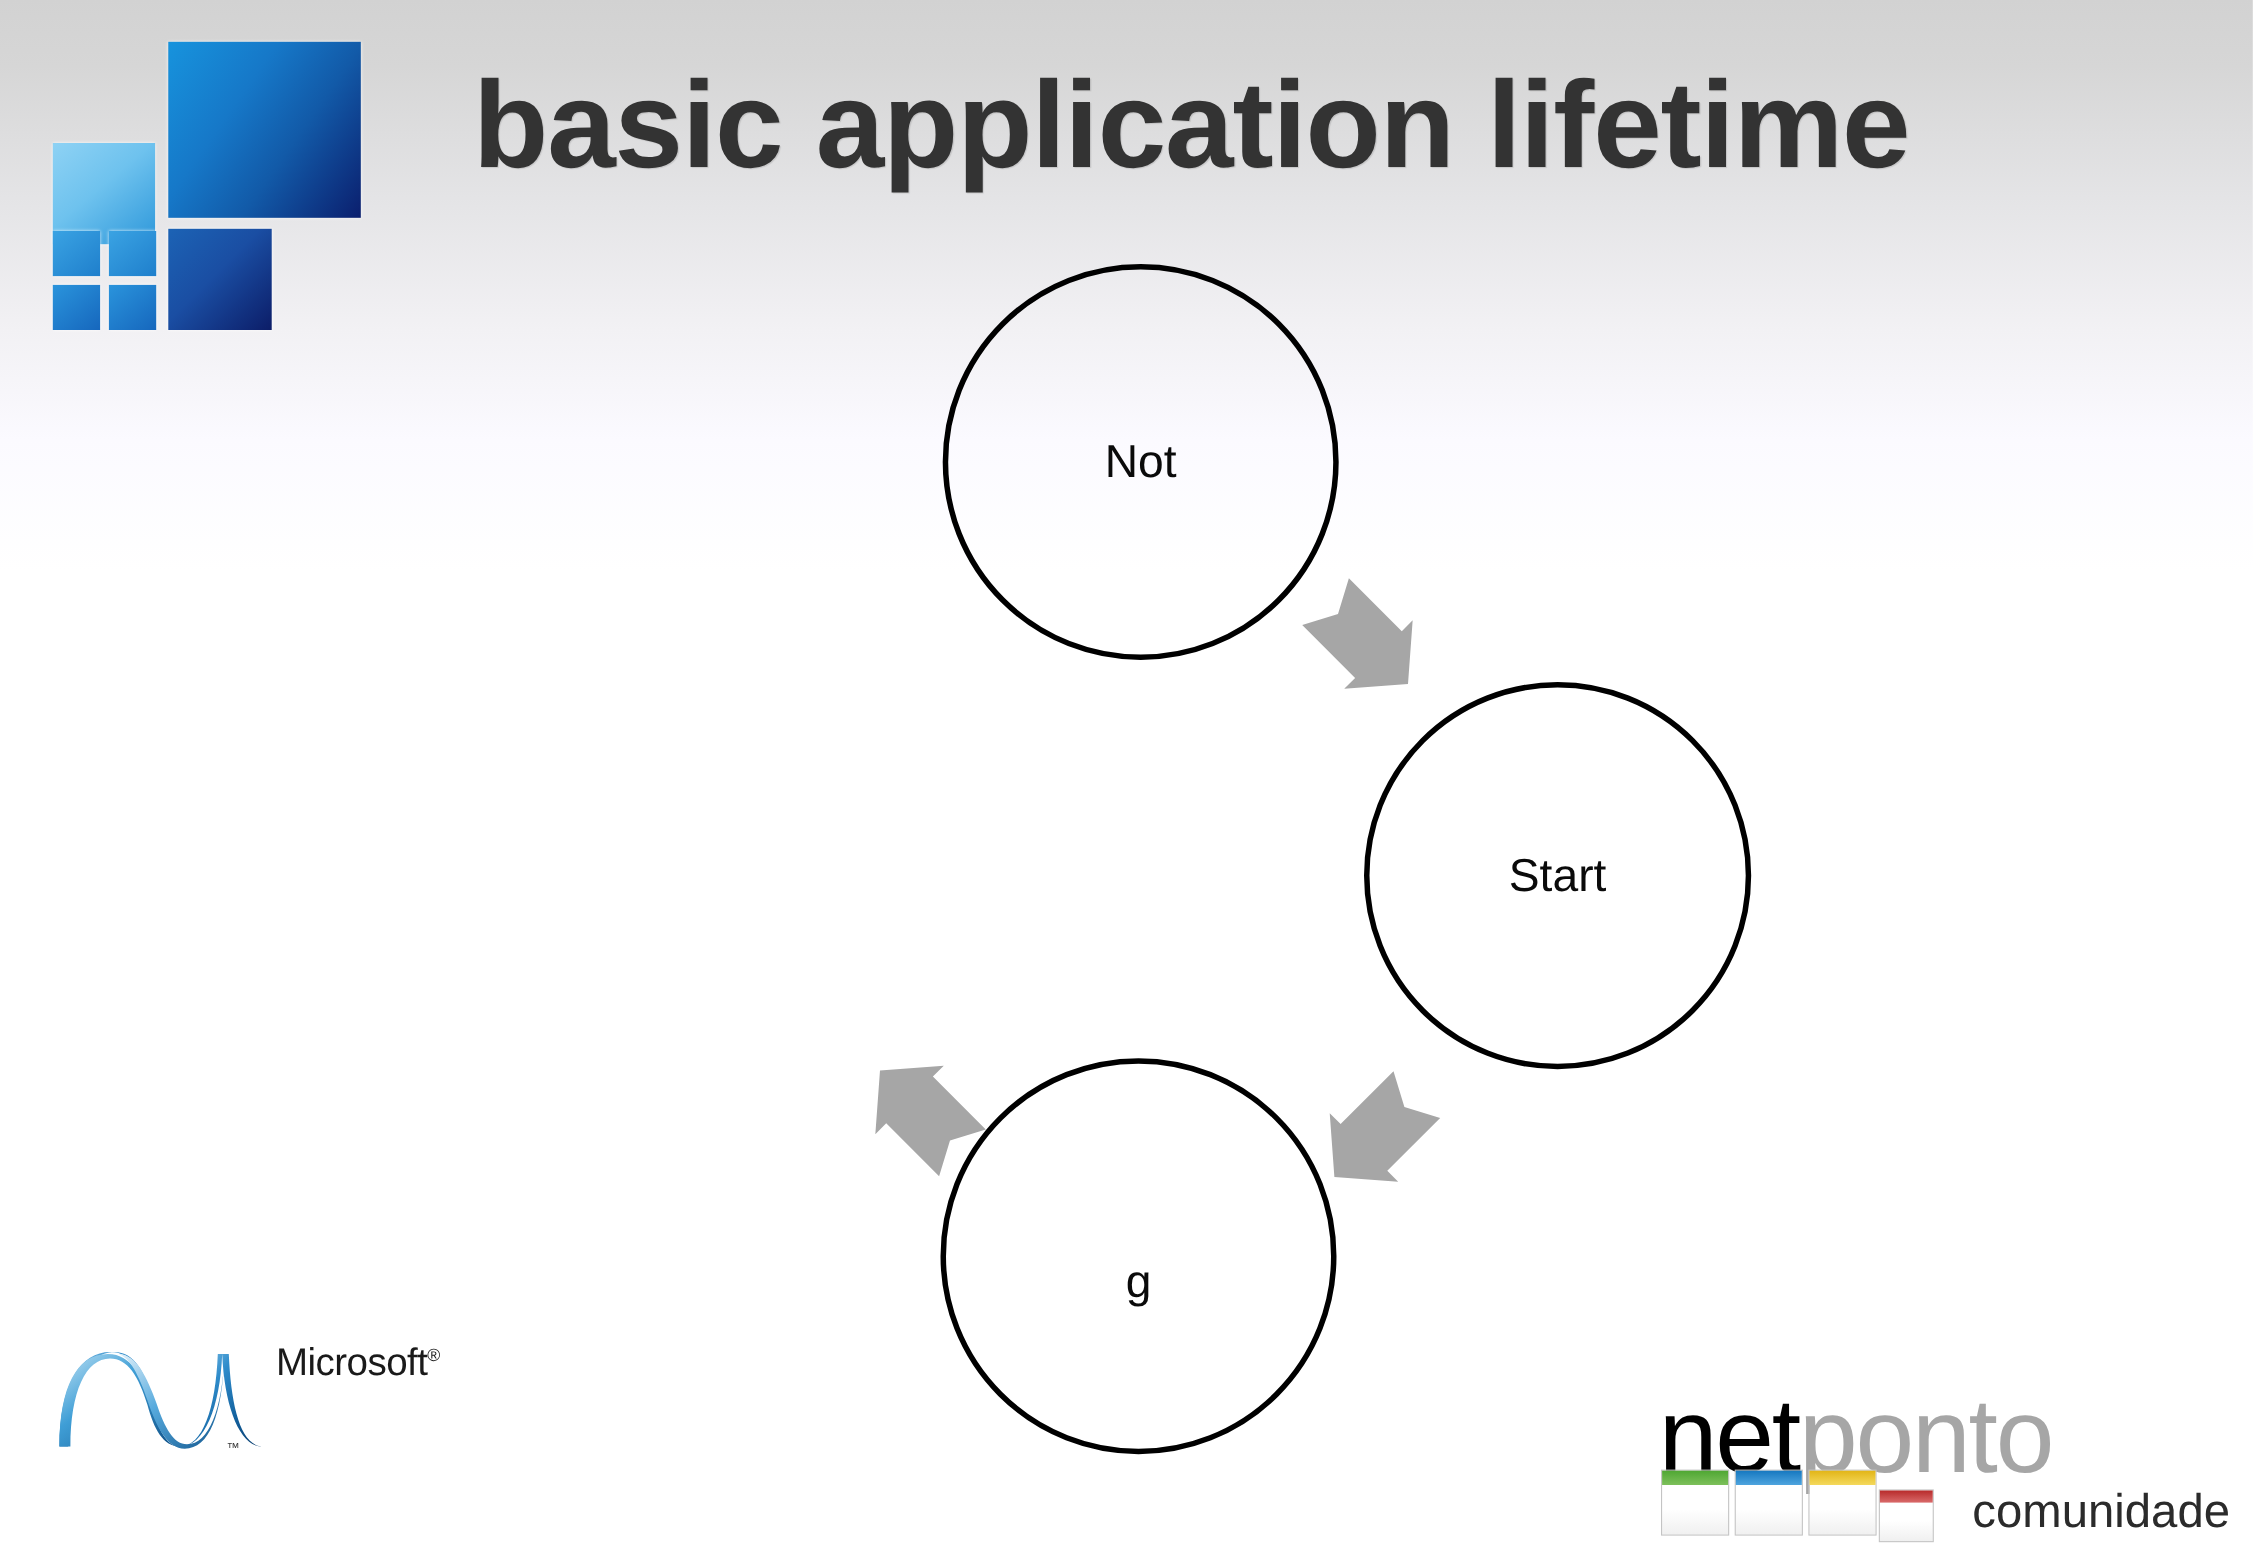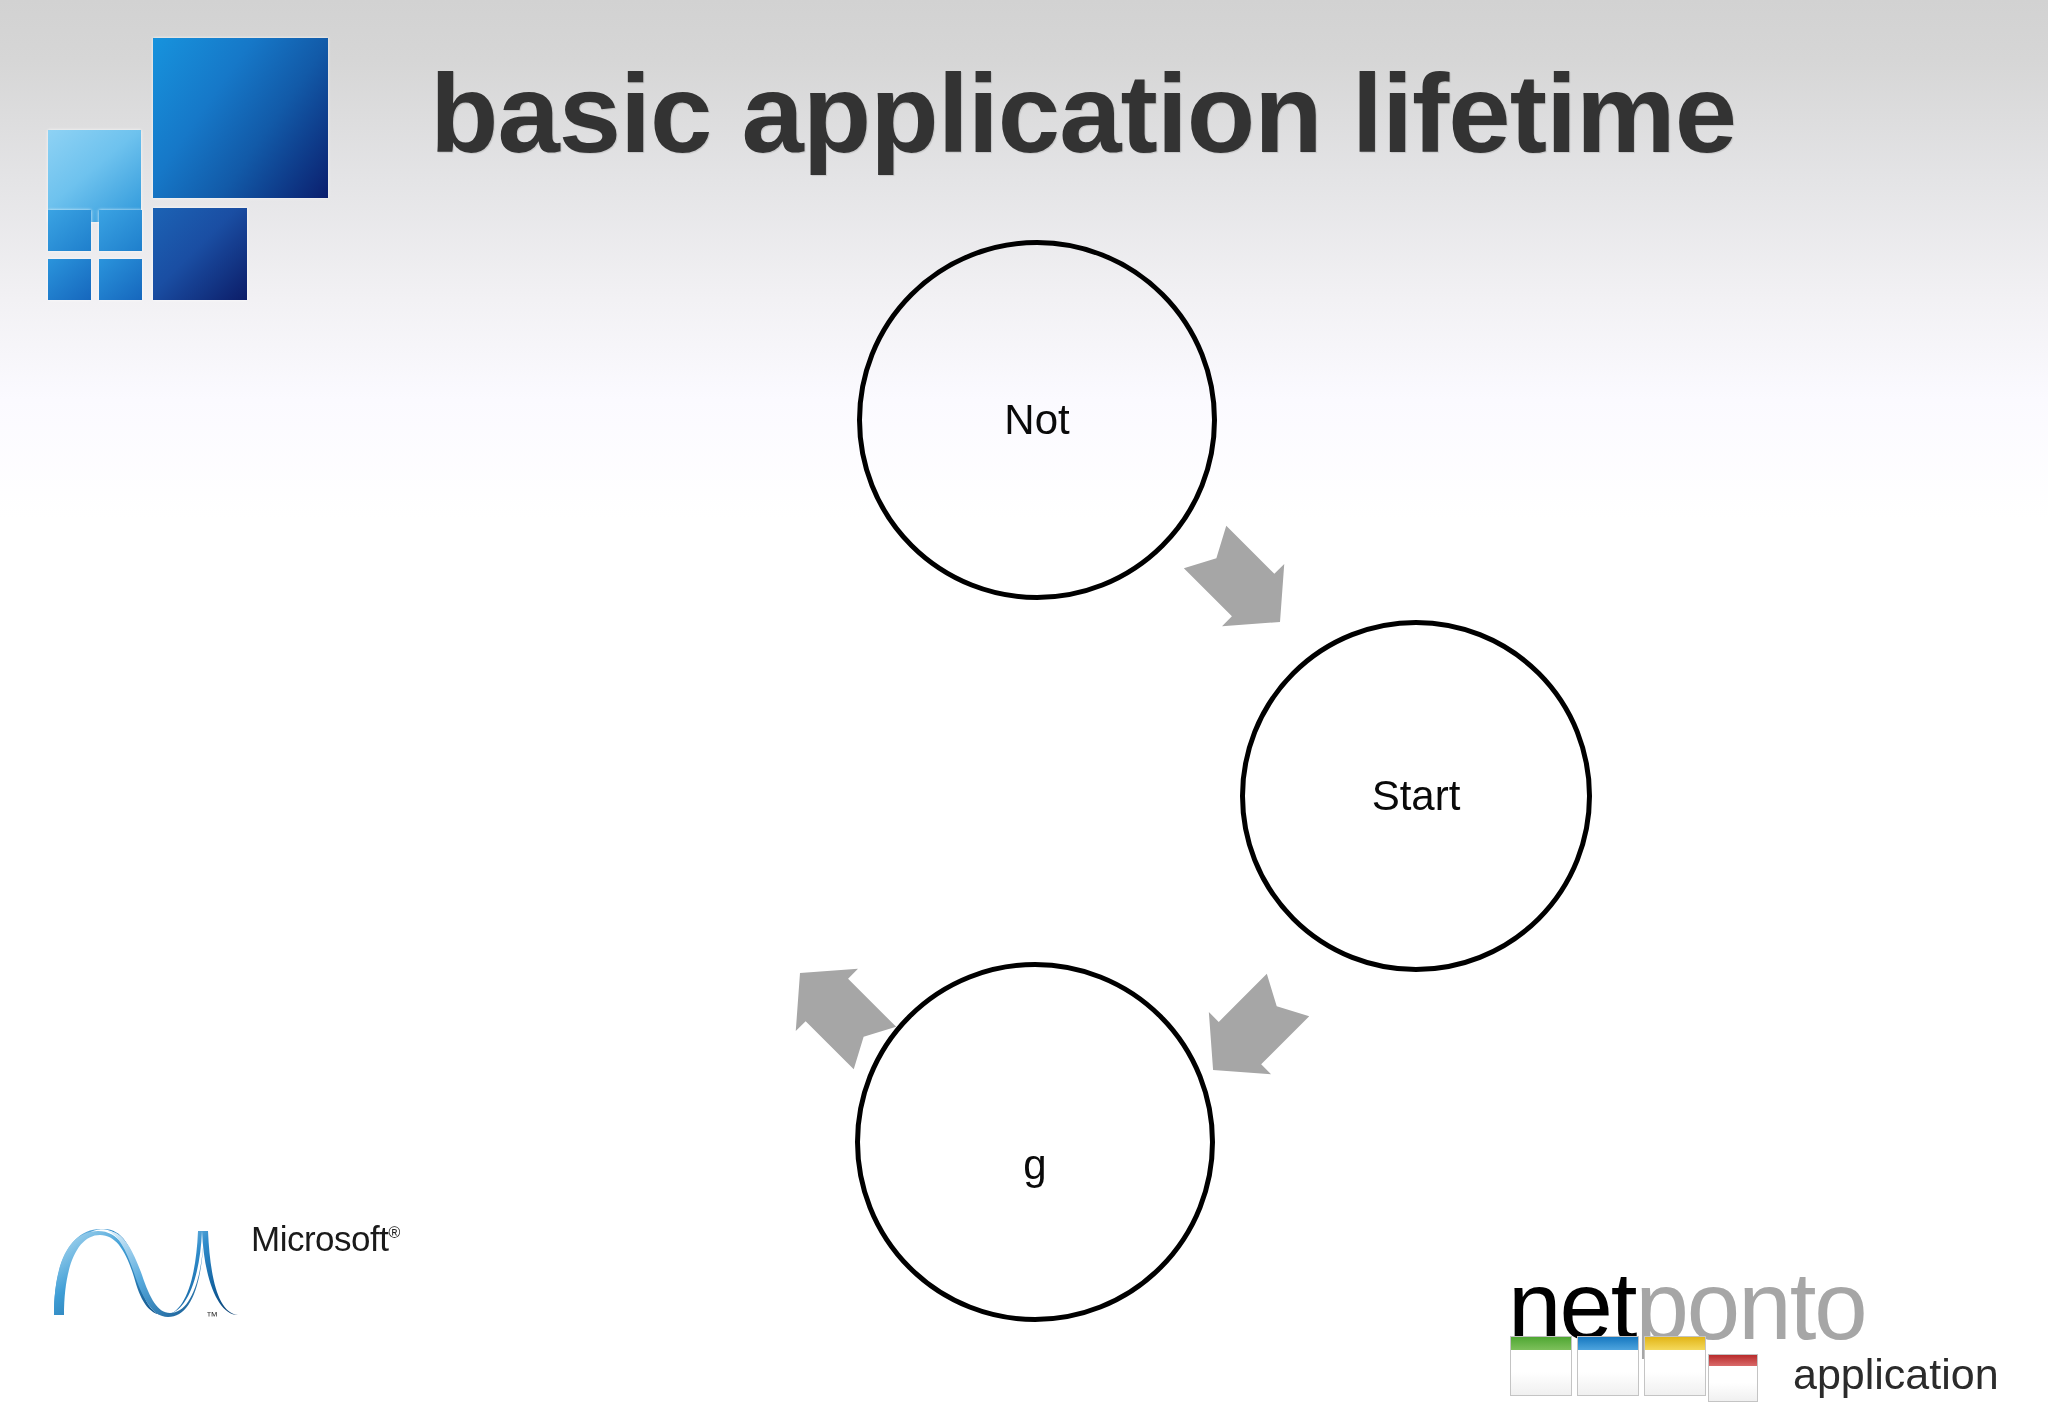--- a/index.html
+++ b/index.html
@@ -289,16 +289,16 @@
       <div class="np-sq np-g2">
           <div class="np-bar"></div>
         </div>
       <div class="np-sq np-g3">
           <div class="np-bar"></div>
         </div>
       <div class="np-sq np-g4">
           <div class="np-bar"></div>
         </div>
     </div>
-    <div id="netponto-comunidade">application</div>
+    <div id="netponto-comunidade">comunidade</div>
   </div>
 
 </div>
 
 </body></html>

